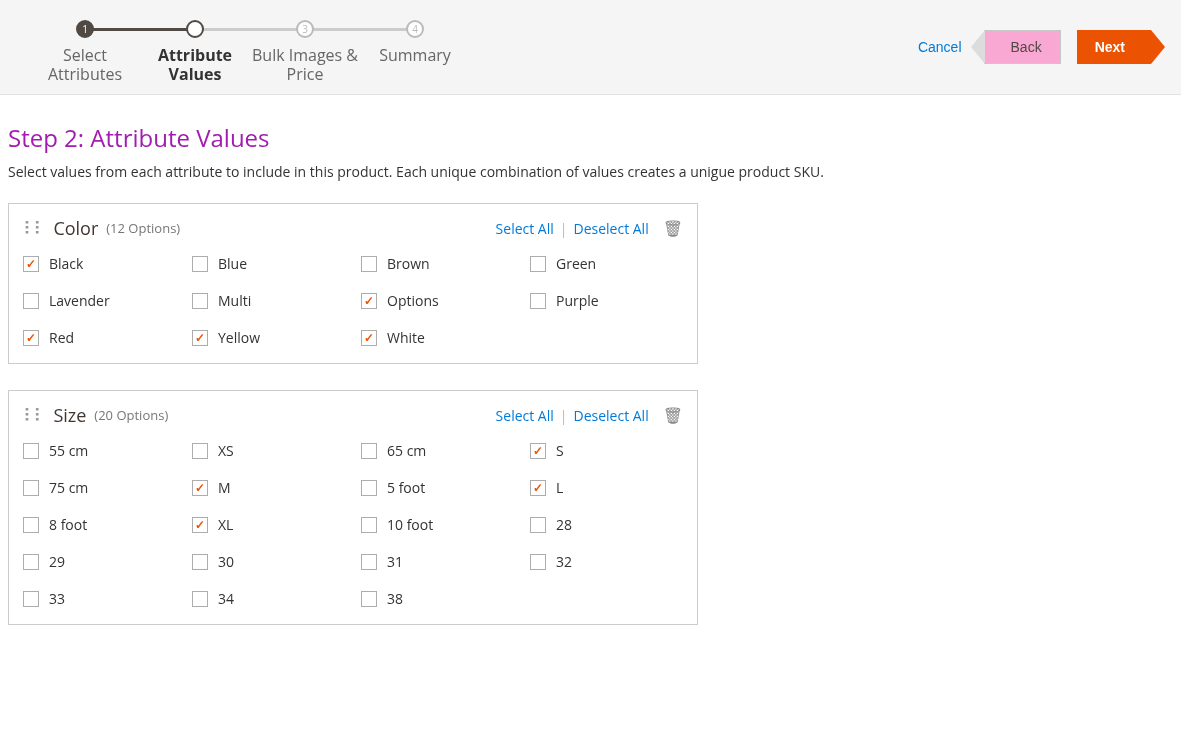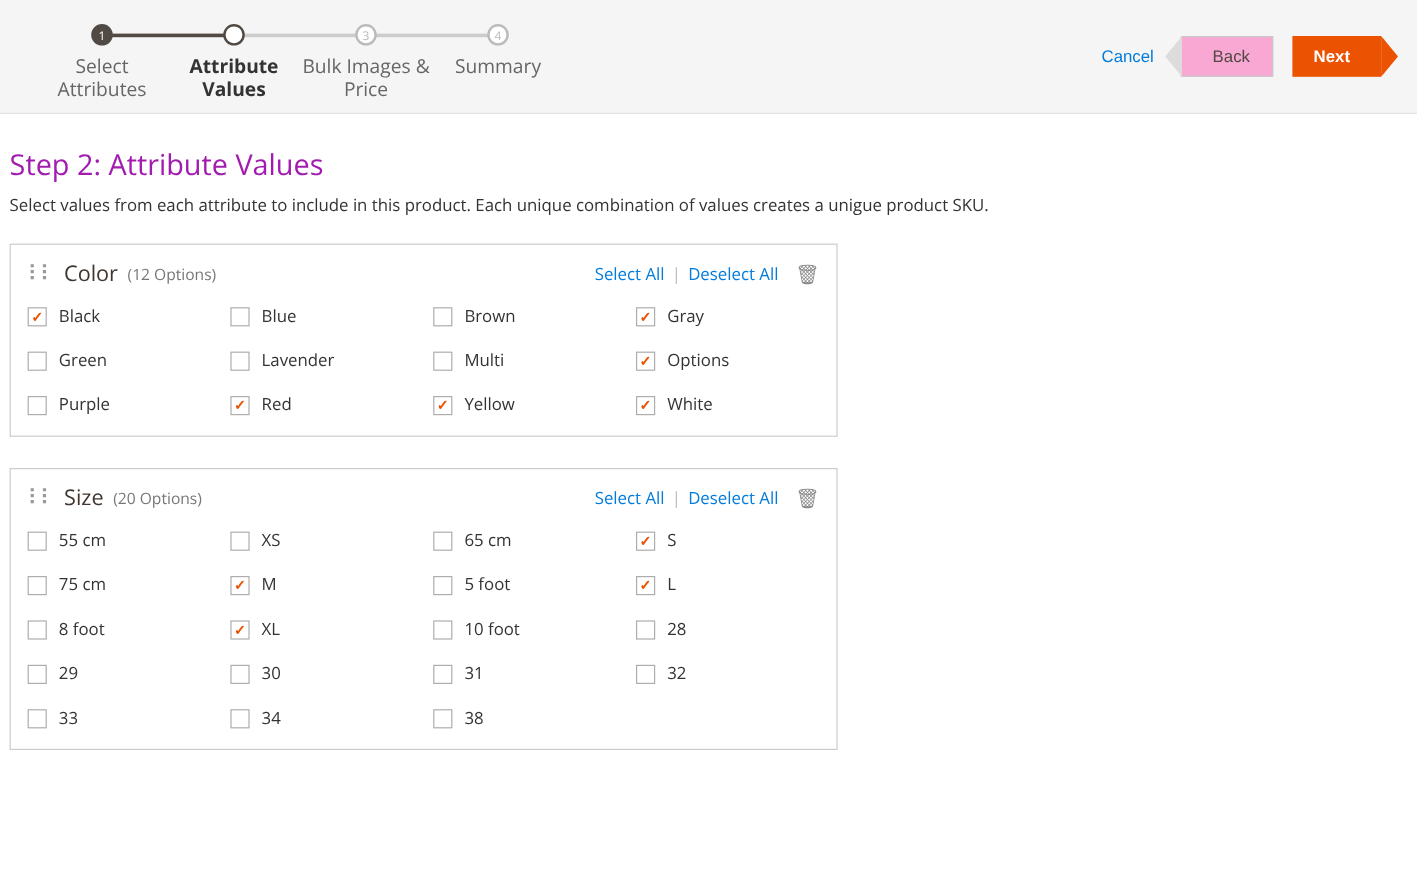--- a/index.html
+++ b/index.html
@@ -275,24 +275,20 @@
           </label>
           <label class="option-item">
             <span class="chk"></span>
             <span>Blue</span>
           </label>
           <label class="option-item">
             <span class="chk"></span>
             <span>Brown</span>
           </label>
           <label class="option-item">
-            <span class="chk checked"></span>
-            <span>Gray</span>
-          </label>
-          <label class="option-item">
             <span class="chk"></span>
             <span>Green</span>
           </label>
           <label class="option-item">
             <span class="chk"></span>
             <span>Lavender</span>
           </label>
           <label class="option-item">
             <span class="chk"></span>
             <span>Multi</span>

